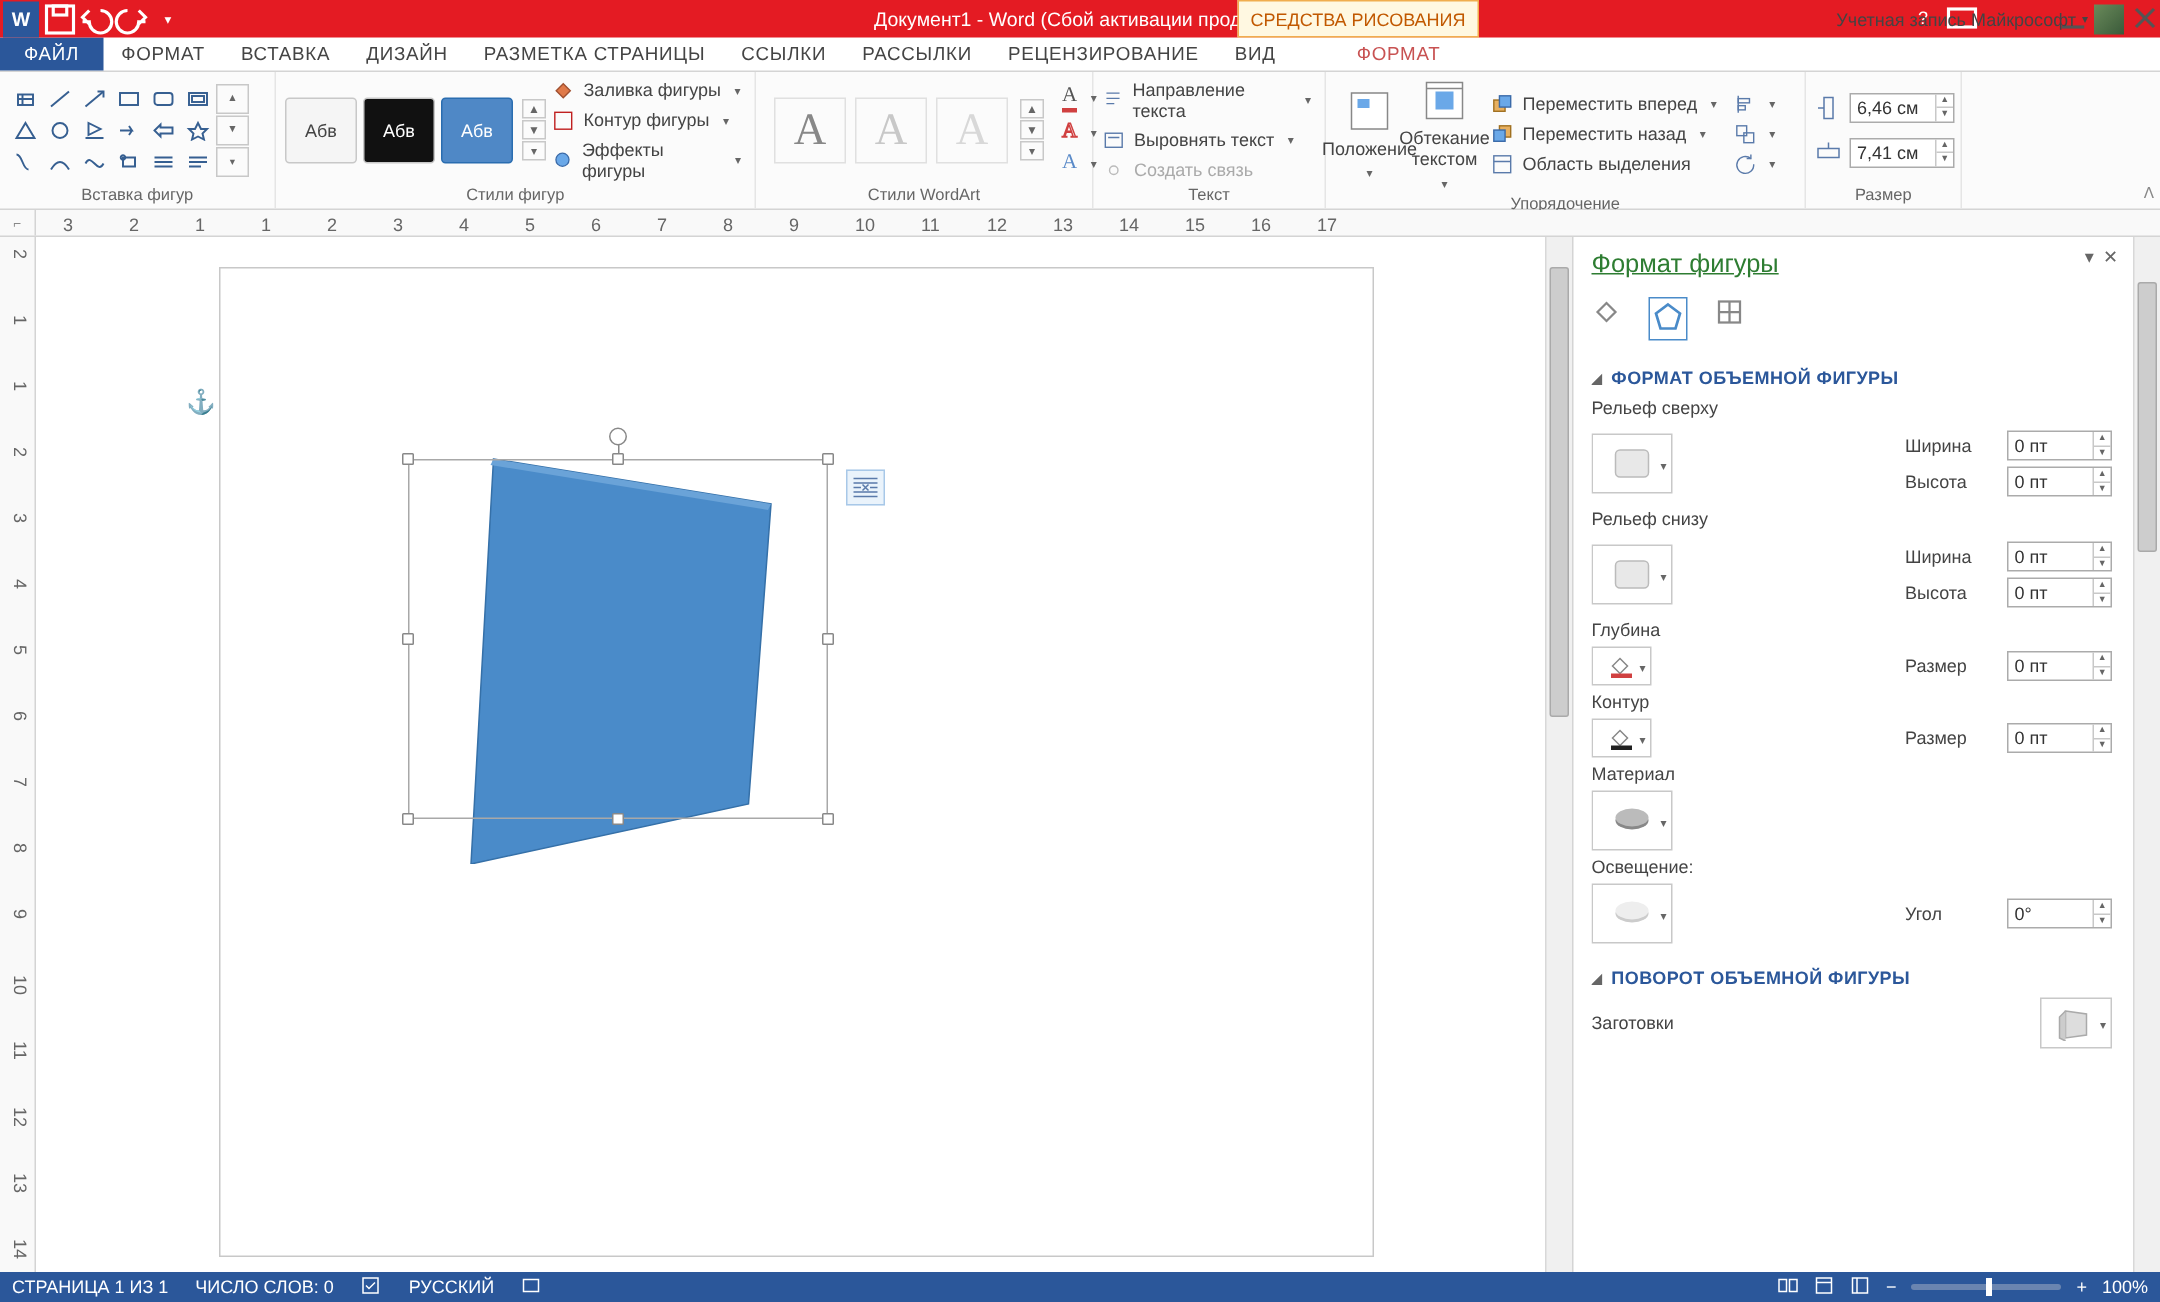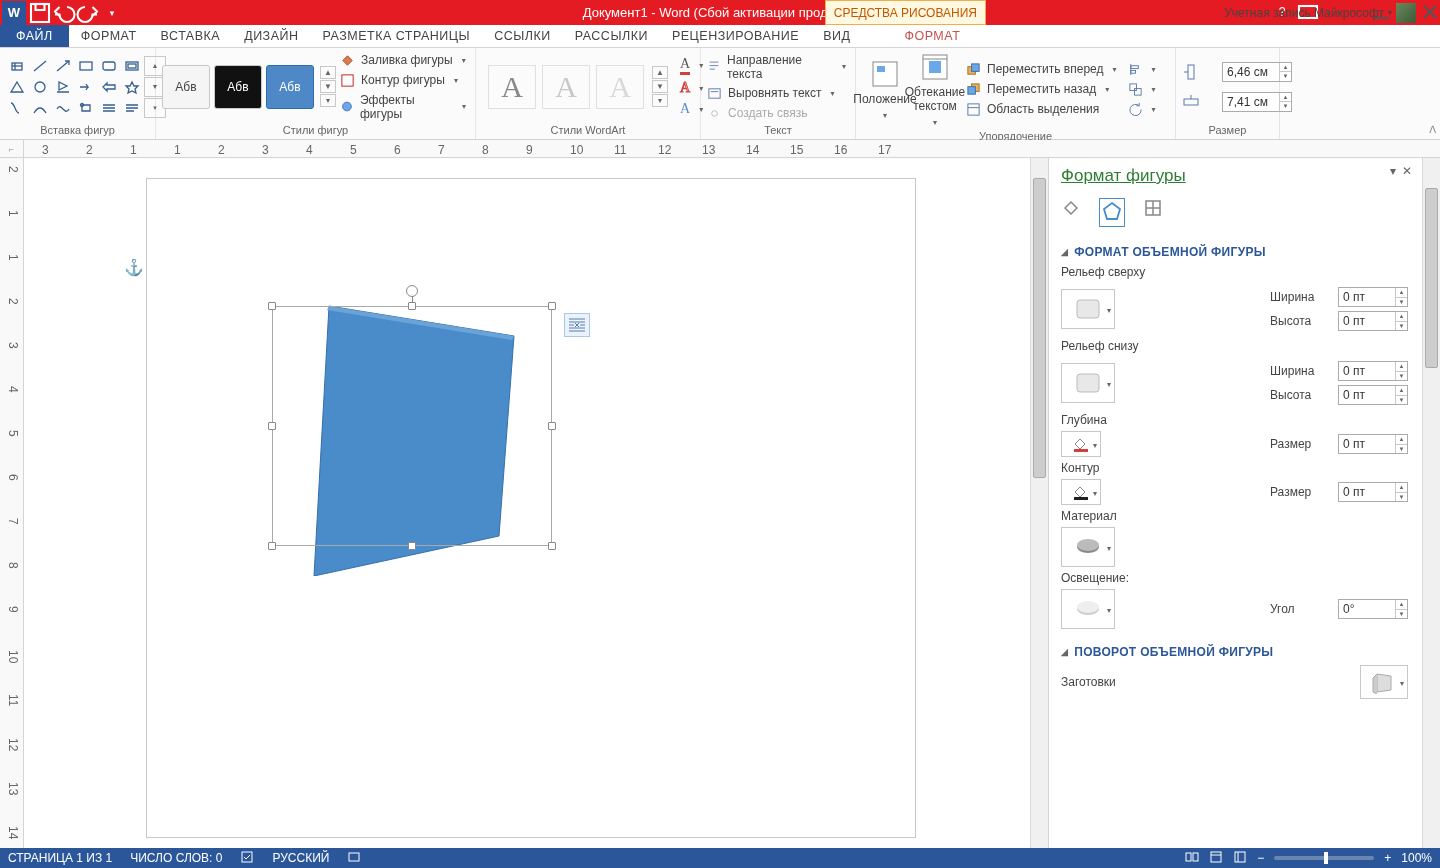--- a/index.html
+++ b/index.html
@@ -32,21 +32,21 @@
 .sg-more div{height:13px;border:1px solid #c8c8c8;display:flex;align-items:center;justify-content:center;font-size:8px;color:#666;}
 .menucol { display:flex; flex-direction:column; gap:3px; justify-content:center;}
 .menucol .row { display:flex; align-items:center; gap:6px; color:#444; padding:1px 0;}
 .menucol svg { width:15px; height:15px;}
 .dd { font-size:8px; color:#666; border:1px solid transparent; padding:0 2px;}
 .wa-box { display:flex; gap:6px; align-items:center; padding:0 6px;}
 .wa { width:48px; height:44px; border:1px solid #e0e0e0; display:flex; align-items:center; justify-content:center; font-family:Georgia,serif; font-size:30px;}
 .wa1{color:#888;} .wa2{color:#c8c8c8;} .wa3{color:#d8d8d8;}
 .bigbtn { width:46px; display:flex; flex-direction:column; align-items:center; gap:3px; font-size:11px; color:#444; text-align:center; line-height:1.15;}
 .bigbtn .bi { width:32px; height:32px; }
-.size-row{display:flex;align-items:center;gap:22px;margin:3px 0;}
+.size-row{display:flex;align-items:center;gap:5px;margin:3px 0;}
 .spin{width:70px;height:20px;border:1px solid #ababab;background:#fff;display:flex;align-items:center;padding:0 14px 0 4px;position:relative;font-size:12px;color:#333;}
 .spin .ud{position:absolute;right:0;top:0;bottom:0;width:12px;border-left:1px solid #c8c8c8;display:flex;flex-direction:column;}
 .spin .ud div{flex:1;font-size:6px;display:flex;align-items:center;justify-content:center;color:#666;}
 .spin .ud div:first-child{border-bottom:1px solid #c8c8c8;}
 .size-row svg{width:18px;height:18px;stroke:#365f91;fill:none;}
 .ruler-h{height:18px;background:#f9f9f9;border-bottom:1px solid #d4d4d4;margin-left:24px;margin-right:395px;position:relative;overflow:hidden;font-size:9px;color:#666;}
 .stage-wrap{position:absolute;left:0;top:158px;right:392px;bottom:20px;display:flex;}
 .ruler-v{width:24px;background:#f9f9f9;border-right:1px solid #d4d4d4;position:relative;font-size:9px;color:#666;}
 .stage{flex:1;background:#fff;position:relative;overflow:hidden;}
 .page{position:absolute;left:122px;top:20px;width:770px;height:660px;background:#fff;border:1px solid #c8c8c8;}
@@ -152,21 +152,21 @@
   <div class="tab">РАЗМЕТКА СТРАНИЦЫ</div>
   <div class="tab">ССЫЛКИ</div>
   <div class="tab">РАССЫЛКИ</div>
   <div class="tab">РЕЦЕНЗИРОВАНИЕ</div>
   <div class="tab">ВИД</div>
   <div class="tab active" style="margin-left:30px;">ФОРМАТ</div>
 </div>
 
 <div class="ribbon">
 
-  <div class="grp" style="width:156px;">
+  <div class="grp" style="width:184px;">
     <div class="body">
       <div class="shape-grid">
         <div>
             <svg>
               <rect x="3" y="4" width="10" height="7"></rect>
               <line x1="6" y1="4" x2="6" y2="11"></line>
               <line x1="3" y1="7" x2="13" y2="7"></line>
             </svg>
           </div>
         <div>

